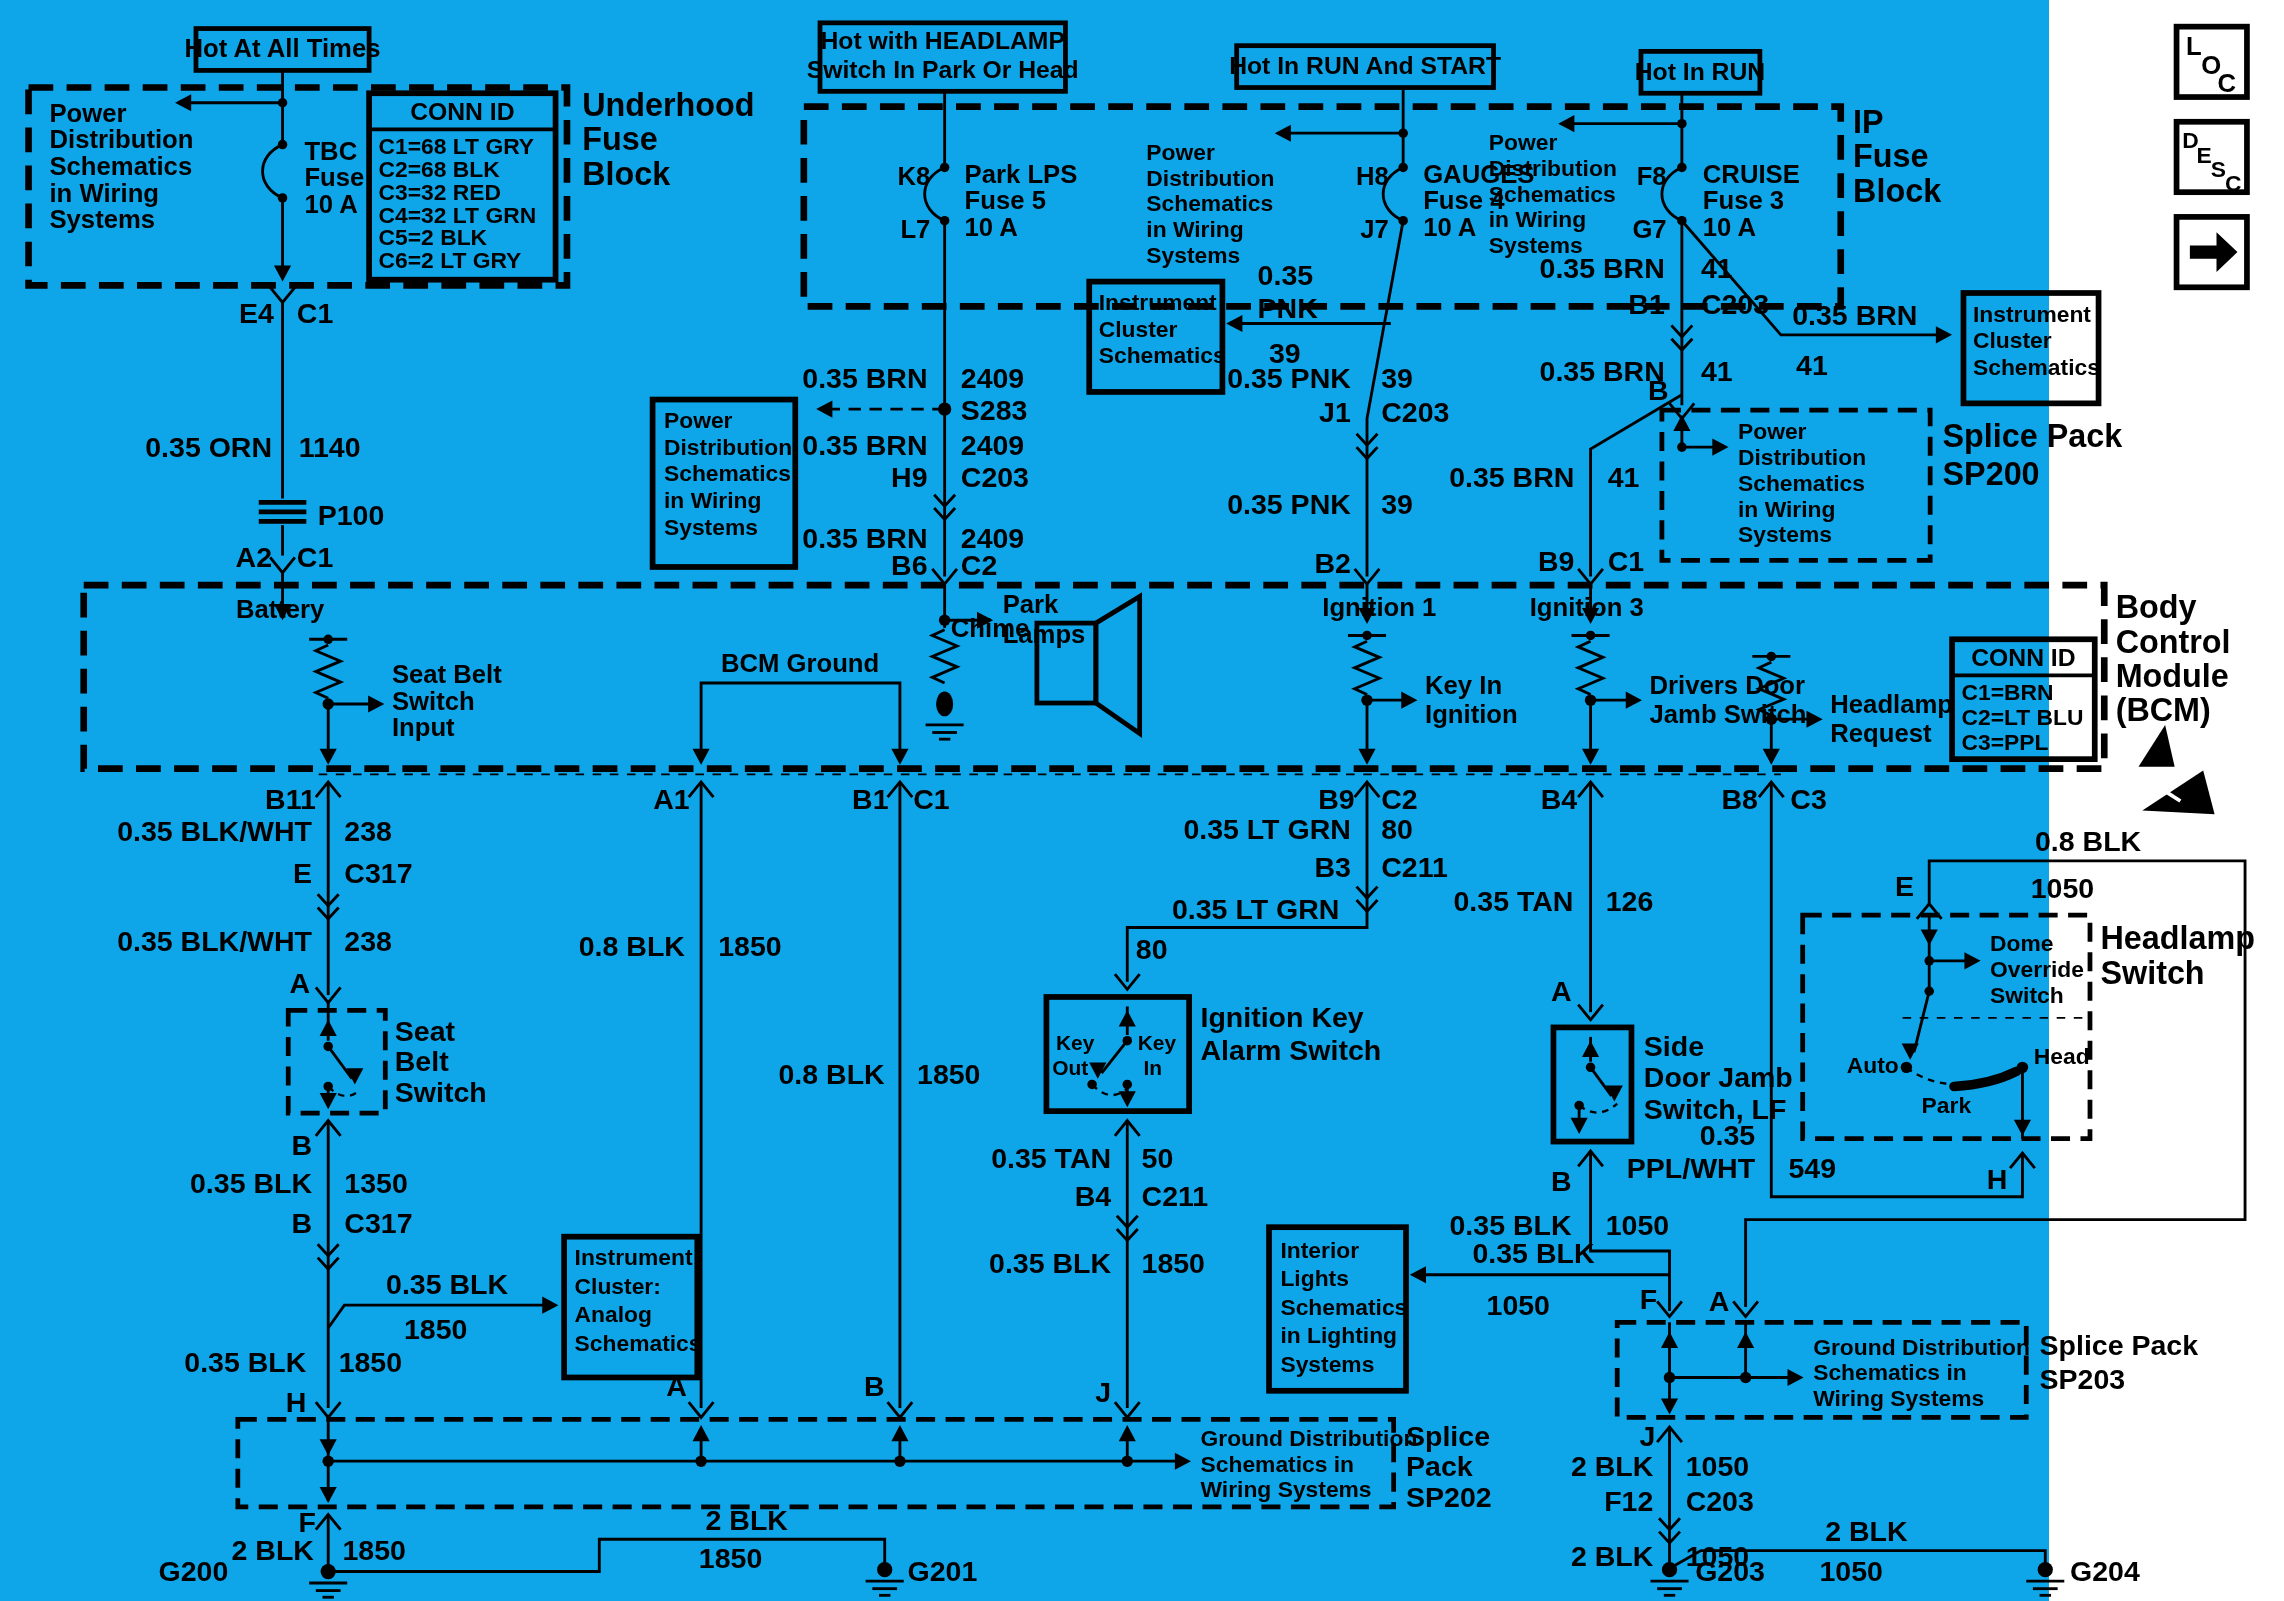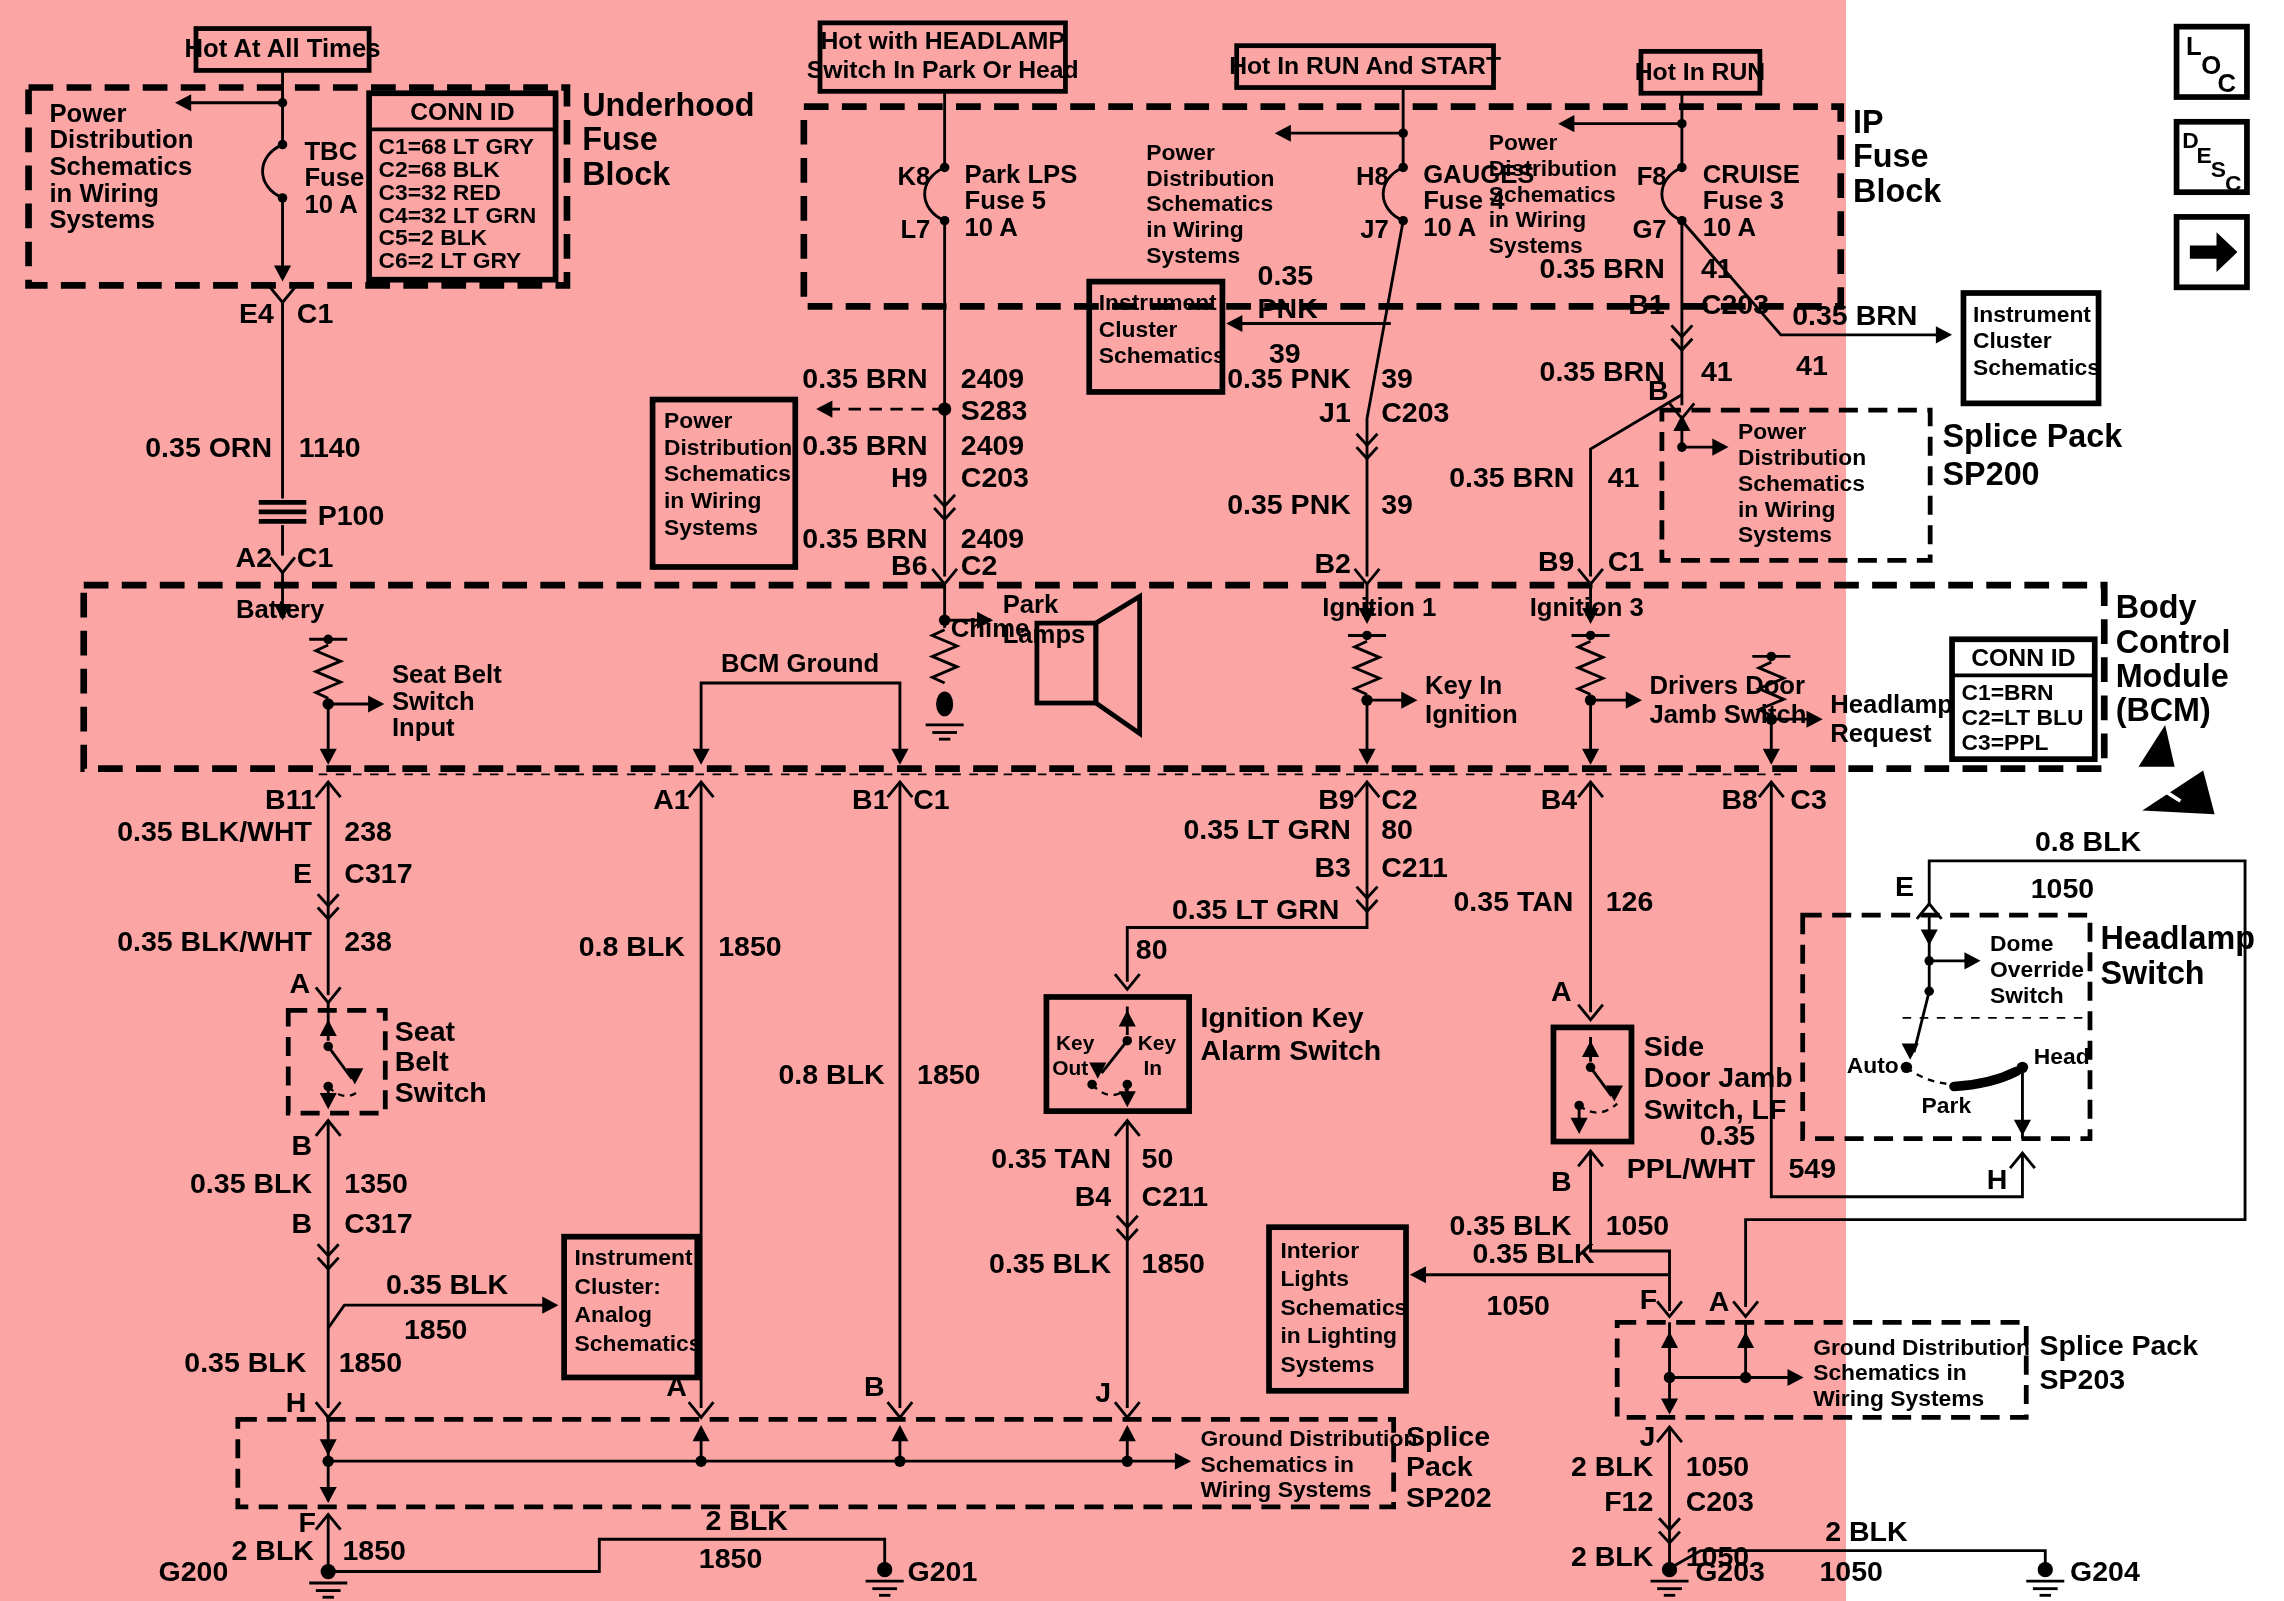--- a/index.html
+++ b/index.html
@@ -1,16 +1,16 @@
 <!DOCTYPE html>
 <html style="font-size:15px"><head>
 <meta charset="utf-8">
 <style>
   html,body{margin:0;padding:0;background:#fff}
-  #stage{width:1846px;height:1602px;position:relative;background:#fca5a5}
+  #stage{width:2049px;height:1602px;position:relative;background:#0ea5e9}
   .t{font-family:"Liberation Sans","DejaVu Sans",sans-serif;font-weight:bold;fill:#000}
   .s22{font-size:22px}.s24{font-size:24px}.s26{font-size:26px}.s27{font-size:27px}
   .s30{font-size:30px}.s34{font-size:34px}
   .e{text-anchor:end}.m{text-anchor:middle}
   .w{fill:none;stroke:#000;stroke-width:3}
   .w4{fill:none;stroke:#000;stroke-width:4}
   .b5{fill:none;stroke:#000;stroke-width:5}
   .b6{fill:none;stroke:#000;stroke-width:6}
   .dash{fill:none;stroke:#000;stroke-width:7;stroke-dasharray:26 14}
   .dash2{fill:none;stroke:#000;stroke-width:5;stroke-dasharray:20 11}

